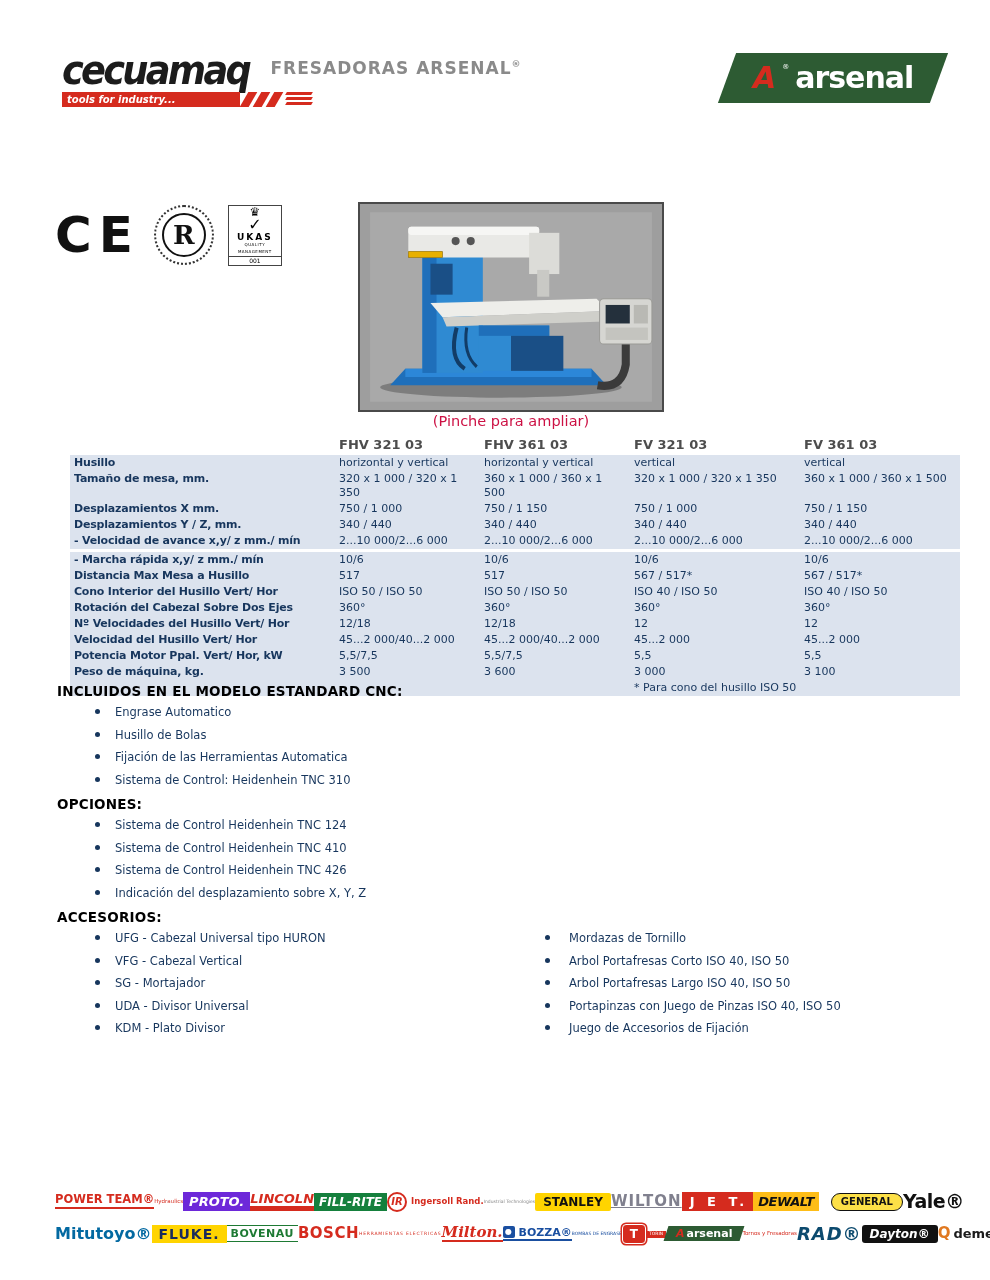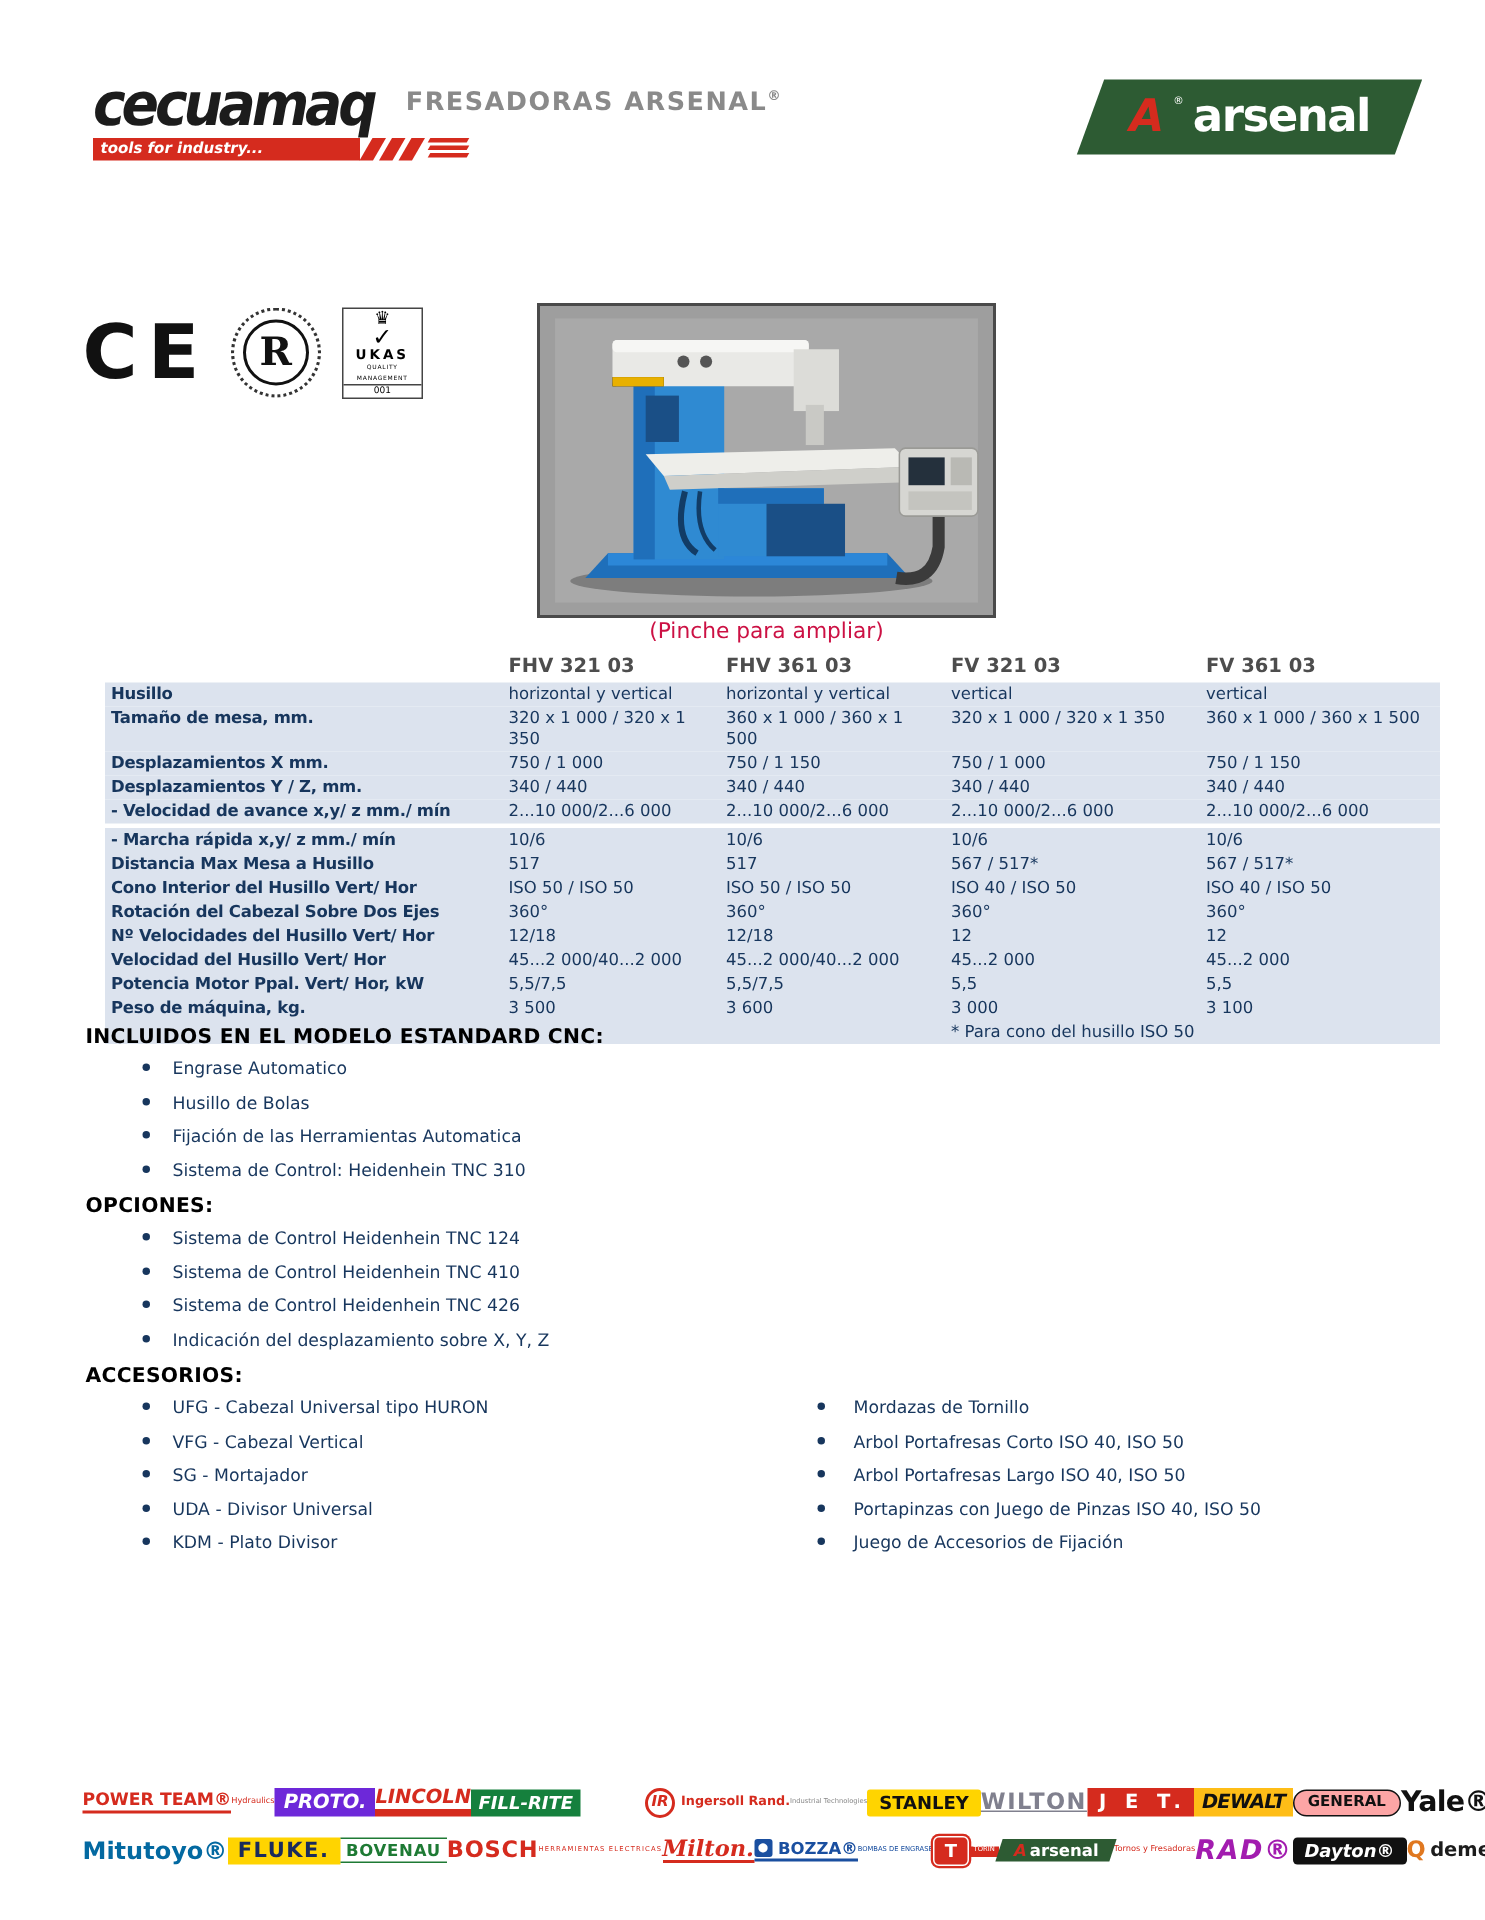--- a/index.html
+++ b/index.html
@@ -76,47 +76,47 @@
   .brands{position:absolute;left:55px;top:1188px;width:882px;display:flex;flex-direction:column;gap:5px;}
   .brand-row{display:flex;align-items:center;justify-content:space-between;height:27px;}
   .brand{white-space:nowrap;display:inline-flex;flex-direction:row;align-items:center;line-height:1;cursor:pointer;}
   .brand .main{display:inline-flex;align-items:center;gap:2px;}
   .brand .sub{font-size:5.5px;margin-top:1px;}
   .b-powerteam .main{color:#d52b1e;font-weight:bold;font-size:11.5px;border-bottom:2px solid #d52b1e;padding-bottom:1px;}
   .b-powerteam .sub{color:#d52b1e;}
   .b-proto .main{background:#6d28d9;color:#fff;font-weight:bold;font-style:italic;font-size:13px;padding:3px 6px;}
   .b-lincoln .main{color:#d52b1e;font-weight:bold;font-style:italic;font-size:13px;border-bottom:5px solid #d52b1e;padding-bottom:1px;}
   .b-fillrite .main{background:#15803d;color:#fff;font-weight:bold;font-style:italic;font-size:12px;padding:3px 5px;}
-  .b-ir .main{color:#d52b1e;font-weight:bold;font-size:8.5px;margin-left:43px;}
+  .b-ir .main{color:#d52b1e;font-weight:bold;font-size:8.5px;}
   .b-ir .sub{color:#888;font-size:4.5px;}
   .icon.ir-circle{border:2px solid #d52b1e;border-radius:50%;color:#d52b1e;font-weight:bold;font-style:italic;
                   font-size:10px;width:16px;height:16px;display:inline-flex;align-items:center;justify-content:center;margin-right:2px;}
   .b-stanley .main{background:#ffd400;color:#111;font-weight:bold;font-size:12px;padding:3px 8px;border-radius:2px;}
   .b-wilton .main{color:#80808e;font-weight:bold;font-size:15px;letter-spacing:1px;text-decoration:underline;}
   .b-jet .main{background:#d52b1e;color:#fff;font-weight:bold;font-size:13px;letter-spacing:4px;padding:3px 5px 3px 8px;}
   .b-dewalt .main{background:#febd17;color:#111;font-weight:bold;font-style:italic;font-size:13px;padding:3px 5px;letter-spacing:-.5px;}
-  .b-general .main{background:#fca5a5;color:#111;font-weight:bold;font-size:10px;padding:3px 9px;border-radius:10px;border:1.5px solid #111;}
+  .b-general .main{background:#fde047;color:#111;font-weight:bold;font-size:10px;padding:3px 9px;border-radius:10px;border:1.5px solid #111;margin-left:12px;}
   .b-yale .main{color:#111;font-weight:bold;font-size:19px;letter-spacing:-.5px;}
   .b-mitutoyo .main{color:#0369a1;font-weight:bold;font-size:16px;}
   .b-fluke .main{background:#ffd400;color:#1a2b5c;font-weight:bold;font-size:14px;padding:2px 7px;letter-spacing:1px;}
   .b-bovenau .main{color:#1e7a34;font-weight:bold;font-size:11px;border:1.5px solid #1e7a34;border-left:none;border-right:none;padding:2px 4px;letter-spacing:.5px;}
   .b-bosch .main{color:#d52b1e;font-weight:bold;font-size:15px;letter-spacing:.5px;}
   .b-bosch .sub{color:#d52b1e;font-size:4.5px;letter-spacing:.8px;}
   .b-milton .main{color:#d52b1e;font-weight:bold;font-style:italic;font-size:15px;font-family:"DejaVu Serif",serif;border-bottom:2px solid #d52b1e;}
   .b-bozza .main{color:#1a4fa0;font-weight:bold;font-size:11px;border-bottom:2px solid #1a4fa0;padding-bottom:1px;}
   .b-bozza .sub{color:#1a4fa0;font-size:4.5px;}
   .icon.bozza-drop{background:#1a4fa0;color:#fff;width:12px;height:12px;display:inline-flex;align-items:center;justify-content:center;
                    font-size:8px;border-radius:2px;margin-right:2px;}
   .b-torin .main{background:#d52b1e;color:#fff;font-weight:bold;font-size:12px;padding:3px 7px;border-radius:4px;border:1.5px solid #fff;box-shadow:0 0 0 1.5px #d52b1e;}
   .b-torin .sub{color:#fff;background:#d52b1e;font-size:4.5px;padding:1px 3px;margin-top:2px;}
   .b-arsenalft .main{background:#2d5b33;color:#fff;font-weight:bold;font-size:11px;padding:2px 10px;transform:skewX(-18deg);}
   .b-arsenalft .main .skew-fix{transform:skewX(18deg);display:inline-flex;align-items:center;gap:2px;}
   .b-arsenalft .main .red-a-sm{color:#d52b1e;font-weight:bold;font-style:italic;font-size:11px;}
   .b-arsenalft .sub{color:#d52b1e;font-size:5.5px;}
-  .b-rad .main{color:#a21caf;font-weight:bold;font-style:italic;font-size:18px;letter-spacing:1px;}
+  .b-rad .main{color:#0c4a6e;font-weight:bold;font-style:italic;font-size:18px;letter-spacing:1px;}
   .b-dayton .main{background:#111;color:#fff;font-weight:bold;font-style:italic;font-size:12px;padding:3px 8px;border-radius:3px;}
   .b-demeq .main{color:#1c1c1c;font-weight:bold;font-size:13px;}
   .b-demeq .sub{color:#888;font-size:4.5px;}
   .icon.demeq-q{color:#e07820;font-weight:bold;font-size:15px;margin-right:1px;}
 </style>
 </head>
 <body>
 
 <div id="page">
 

